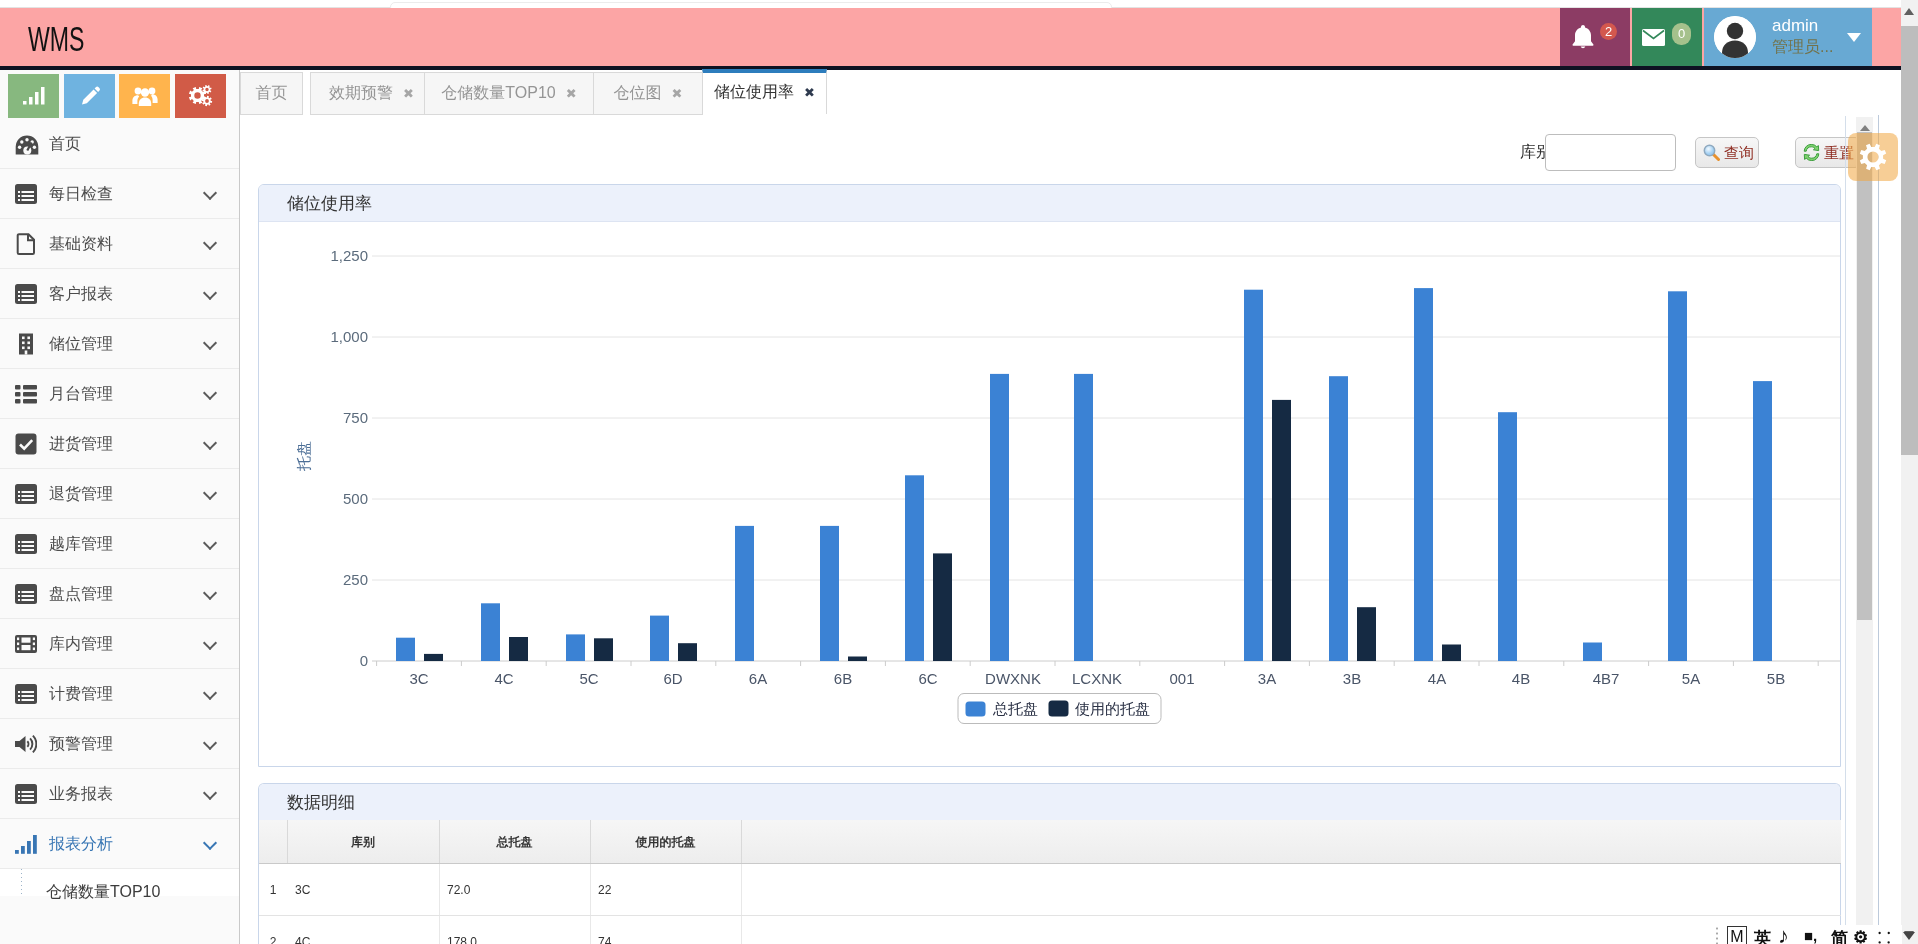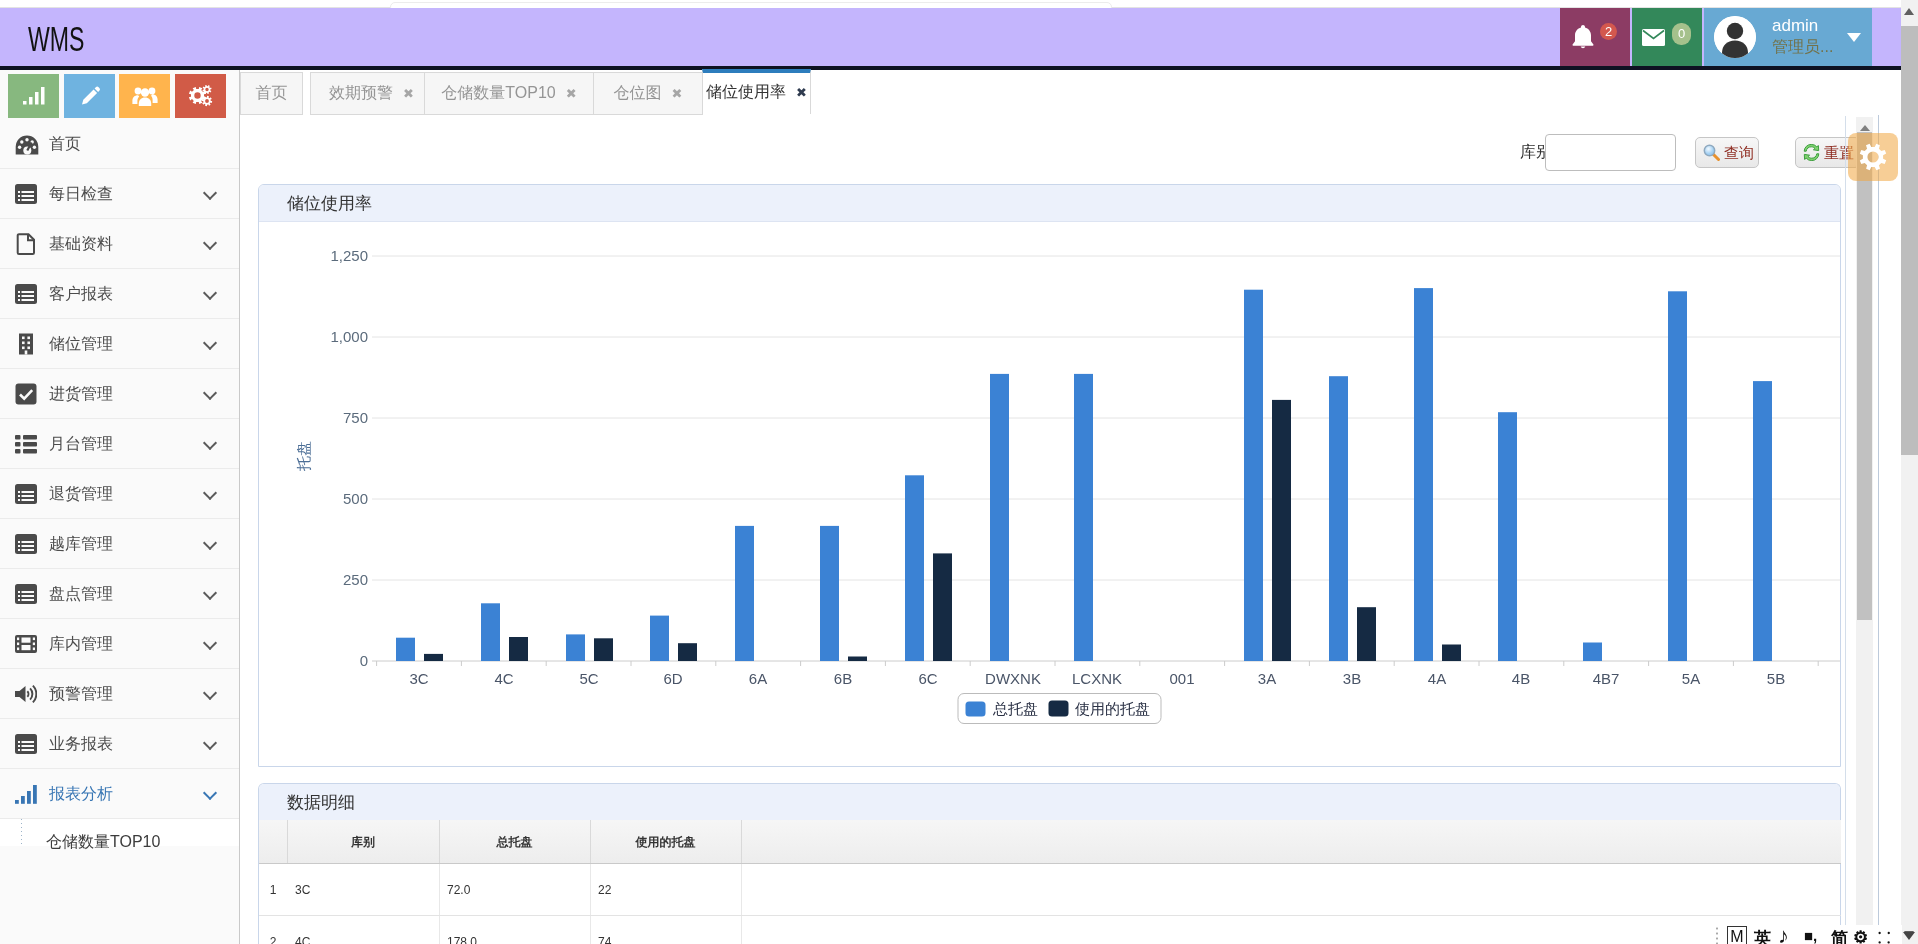--- a/index.html
+++ b/index.html
@@ -3,21 +3,21 @@
 <meta charset="utf-8">
 <style>
 *{margin:0;padding:0;box-sizing:border-box}
 html,body{width:1918px;height:944px;overflow:hidden}
 body{font-family:"Liberation Sans",sans-serif;background:#fff;position:relative}
 .abs{position:absolute}
 
 #topstrip{left:0;top:0;width:1918px;height:8px;background:#fff;border-bottom:1px solid #e3e3e3}
 #topstrip .btab{position:absolute;left:390px;top:2px;width:722px;height:10px;border:1px solid #ececec;border-radius:8px;background:#fff}
 
-#navbar{left:0;top:8px;width:1918px;height:58px;background:#c4b5fd}
+#navbar{left:0;top:8px;width:1918px;height:58px;background:#fca5a5}
 #navbar .brand{position:absolute;left:28px;top:11px;font-size:35px;color:#121212;transform:scaleX(.66);transform-origin:left center}
 #darkline{left:0;top:66px;width:1918px;height:4px;background:#0e1222}
 .nb{position:absolute;top:0;height:58px}
 #nb-bell{left:1560px;width:70px;background:#8c3c64}
 #nb-mail{left:1632px;width:70px;background:#33885a}
 #nb-user{left:1704px;width:168px;background:#68a9d3}
 .badge{position:absolute;color:#fff;font-size:13px;text-align:center}
 #nb-bell .badge{left:40px;top:15px;width:17px;height:17px;line-height:17px;border-radius:50%;background:#d3584e}
 #nb-mail .badge{left:40px;top:15px;width:19px;height:22px;line-height:22px;border-radius:9px;background:#a5c18c;color:#fff}
 #avatar{position:absolute;left:10px;top:8px;width:42px;height:42px;border-radius:50%;background:#fff;overflow:hidden}
@@ -214,38 +214,38 @@
             <rect x="7" y="13.5" width="2.6" height="2.6"></rect>
             <rect x="12.4" y="13.5" width="2.6" height="2.6"></rect>
             <rect x="9.7" y="17.5" width="2.6" height="4"></rect>
           </g>
         </svg>
         <span class="tx">储位管理</span>
         <span class="ch"></span>
       </div>
     <div class="mi">
         <svg class="ic" viewBox="0 0 22 22">
-          <rect x="0.5" y="0.5" width="21" height="21" rx="3" fill="#4a4a4a"></rect>
-          <path d="M5 11.5l4.2 4.2 8-8.5" fill="none" stroke="#fafafa" stroke-width="2.6"></path>
-        </svg>
-        <span class="tx">进货管理</span>
-        <span class="ch"></span>
-      </div>
-    <div class="mi">
-        <svg class="ic" viewBox="0 0 22 22">
           <g fill="#4a4a4a">
             <rect x="0" y="2" width="5.5" height="4.5" rx="1"></rect>
             <rect x="8" y="2" width="14" height="4.5" rx="1"></rect>
             <rect x="0" y="9" width="5.5" height="4.5" rx="1"></rect>
             <rect x="8" y="9" width="14" height="4.5" rx="1"></rect>
             <rect x="0" y="16" width="5.5" height="4.5" rx="1"></rect>
             <rect x="8" y="16" width="14" height="4.5" rx="1"></rect>
           </g>
         </svg>
         <span class="tx">月台管理</span>
+        <span class="ch"></span>
+      </div>
+    <div class="mi">
+        <svg class="ic" viewBox="0 0 22 22">
+          <rect x="0.5" y="0.5" width="21" height="21" rx="3" fill="#4a4a4a"></rect>
+          <path d="M5 11.5l4.2 4.2 8-8.5" fill="none" stroke="#fafafa" stroke-width="2.6"></path>
+        </svg>
+        <span class="tx">进货管理</span>
         <span class="ch"></span>
       </div>
     <div class="mi">
         <svg class="ic" viewBox="0 0 22 22">
           <rect x="0" y="1" width="22" height="20" rx="2.5" fill="#4a4a4a"></rect>
           <g fill="#fafafa">
             <rect x="3" y="8" width="2" height="2"></rect>
             <rect x="6.5" y="8" width="12.5" height="2"></rect>
             <rect x="3" y="12" width="2" height="2"></rect>
             <rect x="6.5" y="12" width="12.5" height="2"></rect>
@@ -300,20 +300,35 @@
             <rect x="17.8" y="14.5" width="2.2" height="2.6"></rect>
             <rect x="6.5" y="4.5" width="9" height="5.2"></rect>
             <rect x="6.5" y="12" width="9" height="5.2"></rect>
           </g>
         </svg>
         <span class="tx">库内管理</span>
         <span class="ch"></span>
       </div>
     <div class="mi">
         <svg class="ic" viewBox="0 0 22 22">
+          <rect x="0" y="1" width="22" height="20" rx="2.5" fill="#4a4a4a"></rect>
+          <g fill="#fafafa">
+            <rect x="3" y="8" width="2" height="2"></rect>
+            <rect x="6.5" y="8" width="12.5" height="2"></rect>
+            <rect x="3" y="12" width="2" height="2"></rect>
+            <rect x="6.5" y="12" width="12.5" height="2"></rect>
+            <rect x="3" y="16" width="2" height="2"></rect>
+            <rect x="6.5" y="16" width="12.5" height="2"></rect>
+          </g>
+        </svg>
+        <span class="tx">计费管理</span>
+        <span class="ch"></span>
+      </div>
+    <div class="mi">
+        <svg class="ic" viewBox="0 0 22 22">
           <g fill="#4a4a4a">
             <path d="M0 8h4.5l6-5v16l-6-5H0z"></path>
             <path d="M13 7.5a5 5 0 0 1 0 7l-1.4-1.4a3 3 0 0 0 0-4.2z"></path>
             <path d="M15.8 4.7a9 9 0 0 1 0 12.6l-1.4-1.4a7 7 0 0 0 0-9.8z"></path>
             <path d="M18.6 1.9a13 13 0 0 1 0 18.2l-1.4-1.4a11 11 0 0 0 0-15.4z"></path>
           </g>
         </svg>
         <span class="tx">预警管理</span>
         <span class="ch"></span>
       </div>
@@ -348,21 +363,21 @@
       </div>
   </div>
 </div>
 <div class="abs" id="main">
   <div id="tabline"></div>
   <div id="tabbar">
     <div class="tab" style="left:0;width:63px">首页</div>
     <div class="tab" style="left:70px;width:123px">效期预警<span class="x">✖</span></div>
     <div class="tab" style="left:184px;width:170px">仓储数量TOP10<span class="x">✖</span></div>
     <div class="tab" style="left:353px;width:110px">仓位图<span class="x">✖</span></div>
-    <div class="tab act" style="left:462px;width:109px">储位使用率<span class="x">✖</span></div>
+    <div class="tab act" style="left:462px;width:125px">储位使用率<span class="x">✖</span></div>
   </div>
   <div class="abs" id="qlabel">库别:</div>
   <div class="abs" id="qinput"></div>
   <div class="ebtn" id="btn-q"><svg width="17" height="17" viewBox="0 0 17 17">
         <defs>
           <radialGradient id="lens" cx="40%" cy="35%">
             <stop offset="0%" stop-color="#f3faff"></stop>
             <stop offset="100%" stop-color="#9dcdf2"></stop>
           </radialGradient>
         </defs>

